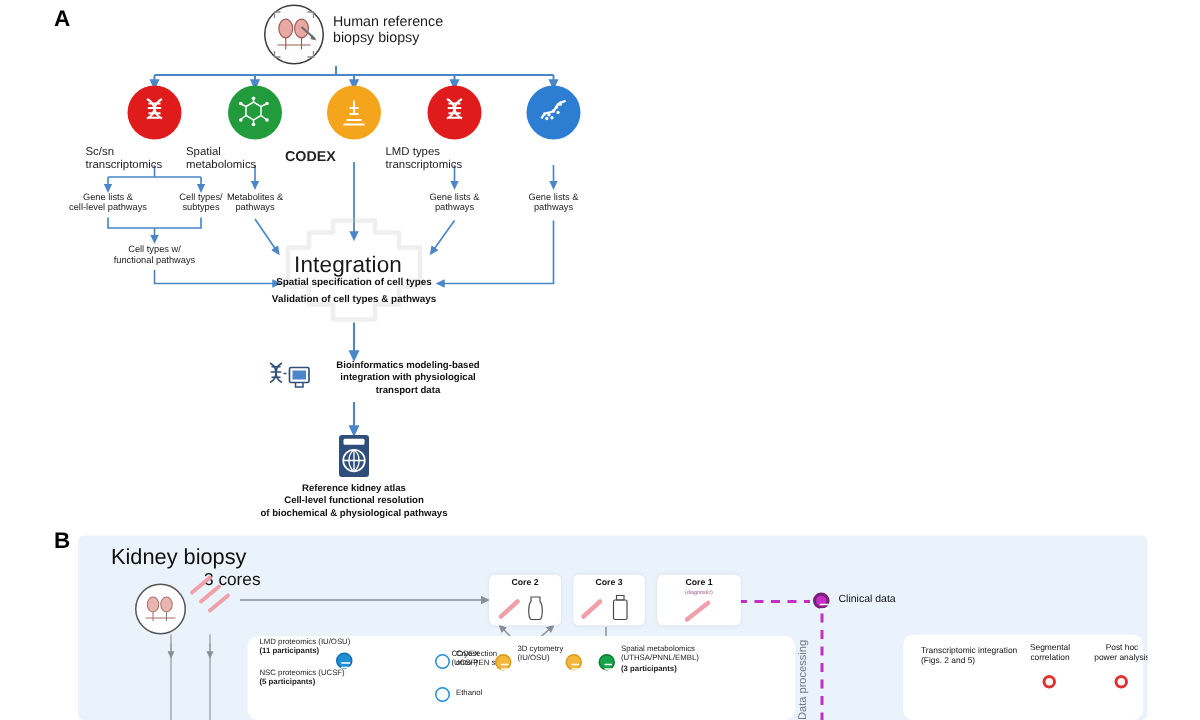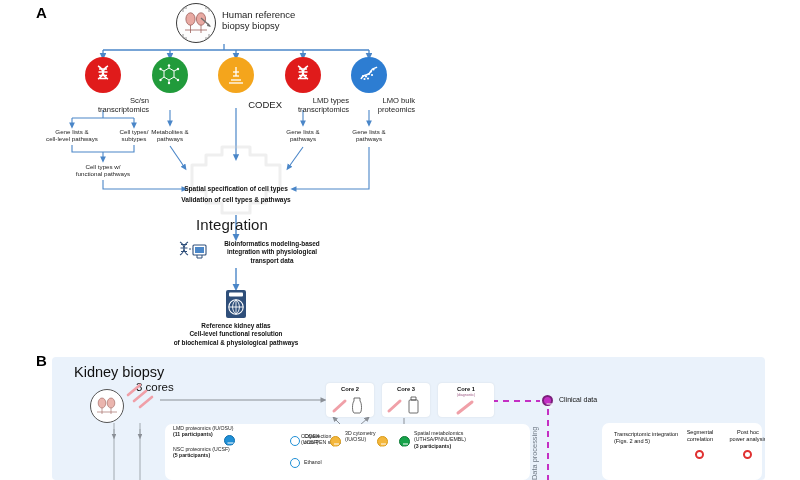--- a/index.html
+++ b/index.html
@@ -62,21 +62,21 @@
     width: 36px; height: 36px;
     border-radius: 50%;
     box-sizing: border-box;
     display: flex;
     align-items: center;
     justify-content: center;
   }
   .omic-label {
     position: absolute;
     width: 92px;
-    text-align: right;
+    text-align: left;
     font-size: 7.6px;
     line-height: 1.22;
     color: #222;
     white-space: pre-line;
   }
   .out-label {
     position: absolute;
     width: 92px;
     text-align: center;
     font-size: 6.2px;
@@ -320,36 +320,38 @@
         <g fill="#fff">
           <circle cx="10" cy="1.5" r="1.2"></circle>
             <circle cx="19" cy="5" r="1.2"></circle>
           <circle cx="19" cy="16" r="1.2"></circle>
             <circle cx="10" cy="19" r="1.2"></circle>
           <circle cx="1.5" cy="16" r="1.2"></circle>
             <circle cx="1.5" cy="5" r="1.2"></circle>
         </g>
       </svg>
     </div>
+    <div class="omic-label" style="left:124px; top:96px;">Spatial
+metabolomics</div>
     <div class="out-label" style="left:124px; top:128px;">Metabolites &amp;
 pathways</div>
 
     <div class="omic-circle" style="left:218px; top:57px; background:#f4a51c;">
       <svg width="22" height="22" viewBox="0 0 22 22">
         <g stroke="#fff" stroke-width="1.3" fill="none">
           <path d="M11,3 L11,8"></path>
           <path d="M8,8 L14,8"></path>
           <path d="M11,8 L11,12"></path>
           <path d="M6,16 L16,16"></path>
           <path d="M4,19 L18,19"></path>
           <path d="M8,12 L14,12"></path>
         </g>
       </svg>
     </div>
-    <div class="omic-label" style="left:190px; top:99px; font-size:9.5px;">CODEX</div>
+    <div class="omic-label" style="left:190px; top:99px; font-size:9.5px;font-weight:bold;">CODEX</div>
 
     <div class="omic-circle" style="left:285px; top:57px; background:#e01b1b;">
       <svg width="22" height="22" viewBox="0 0 22 22">
         <path d="M6,2 C14,6 8,11 16,15 M16,2 C8,6 14,11 6,15" stroke="#fff" stroke-width="1.5" fill="none"></path>
         <path d="M7,5 L15,5 M6.5,8 L15.5,8 M7,11.5 L15,11.5 M7.5,14.5 L14.5,14.5" stroke="#fff" stroke-width="1.4"></path>
       </svg>
     </div>
     <div class="omic-label" style="left:257px; top:96px;">LMD types
 transcriptomics</div>
     <div class="out-label" style="left:257px; top:128px;">Gene lists &amp;
@@ -363,26 +365,24 @@
             <circle cx="8" cy="12.5" r="1.1"></circle>
             <circle cx="11" cy="10" r="1.1"></circle>
           <circle cx="13" cy="7.5" r="1.1"></circle>
             <circle cx="15.5" cy="5.5" r="1.1"></circle>
             <circle cx="6.5" cy="15" r="1.1"></circle>
           <circle cx="10" cy="14.5" r="1.1"></circle>
             <circle cx="14" cy="11" r="1.1"></circle>
         </g>
       </svg>
     </div>
-    <div class="omic-label" style="left:323px; top:96px;">LMO bulk
-proteomics</div>
     <div class="out-label" style="left:323px; top:128px;">Gene lists &amp;
 pathways</div>
 
-    <div id="integration-title" style="left:196px; top:168px;margin-top:48px;">Integration</div>
+    <div id="integration-title" style="left:196px; top:168px;">Integration</div>
     <div class="integration-sub" style="left:136px; top:185px;">Spatial specification of cell types</div>
     <div class="integration-sub" style="left:136px; top:196px;">Validation of cell types &amp; pathways</div>
 
     <div style="position:absolute; left:176px; top:240px;">
       <svg width="32" height="26" viewBox="0 0 32 26">
         <path d="M4,2 C11,6 5,11 12,15 M12,2 C5,6 11,11 4,15" stroke="#2f4f7a" stroke-width="1.1" fill="none"></path>
         <path d="M5,4.5 L11,4.5 M4.5,8 L11.5,8 M5,11.5 L11,11.5" stroke="#2f4f7a" stroke-width="1"></path>
         <rect x="17" y="5" width="13" height="10" rx="1" fill="none" stroke="#2f4f7a" stroke-width="1.1"></rect>
         <rect x="19" y="7" width="9" height="6" fill="#4a86c8"></rect>
         <path d="M21,15 L21,18 L26,18 L26,15" stroke="#2f4f7a" stroke-width="1" fill="none"></path>

